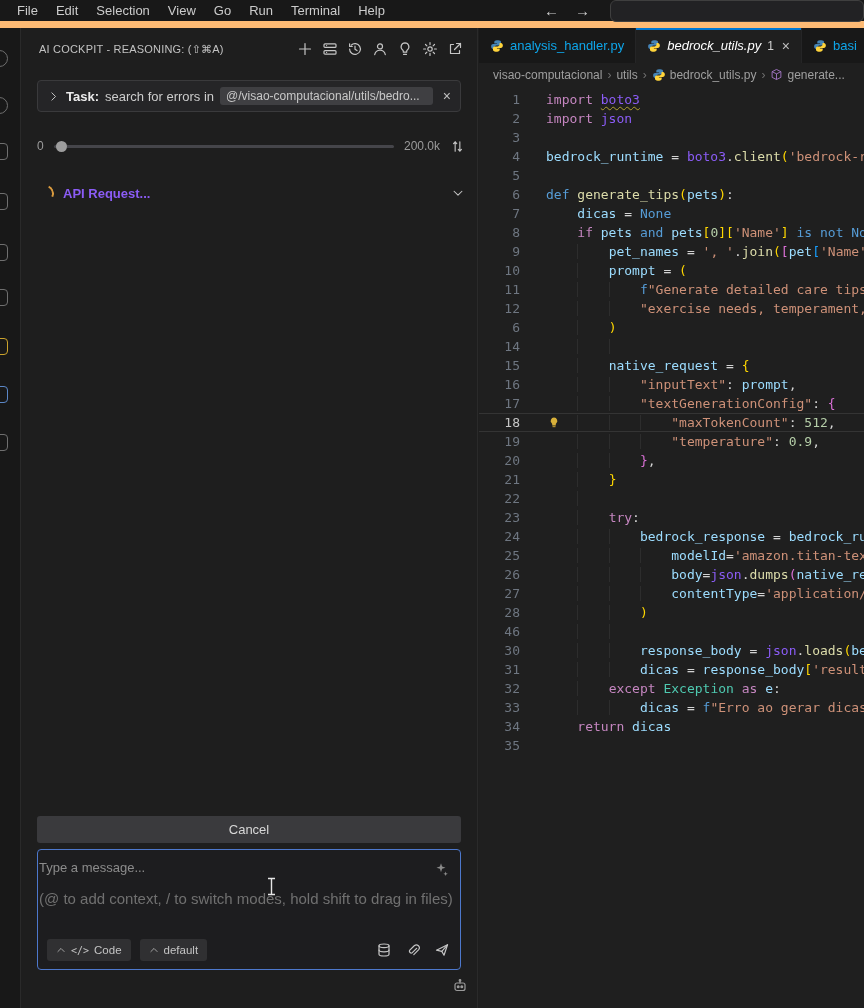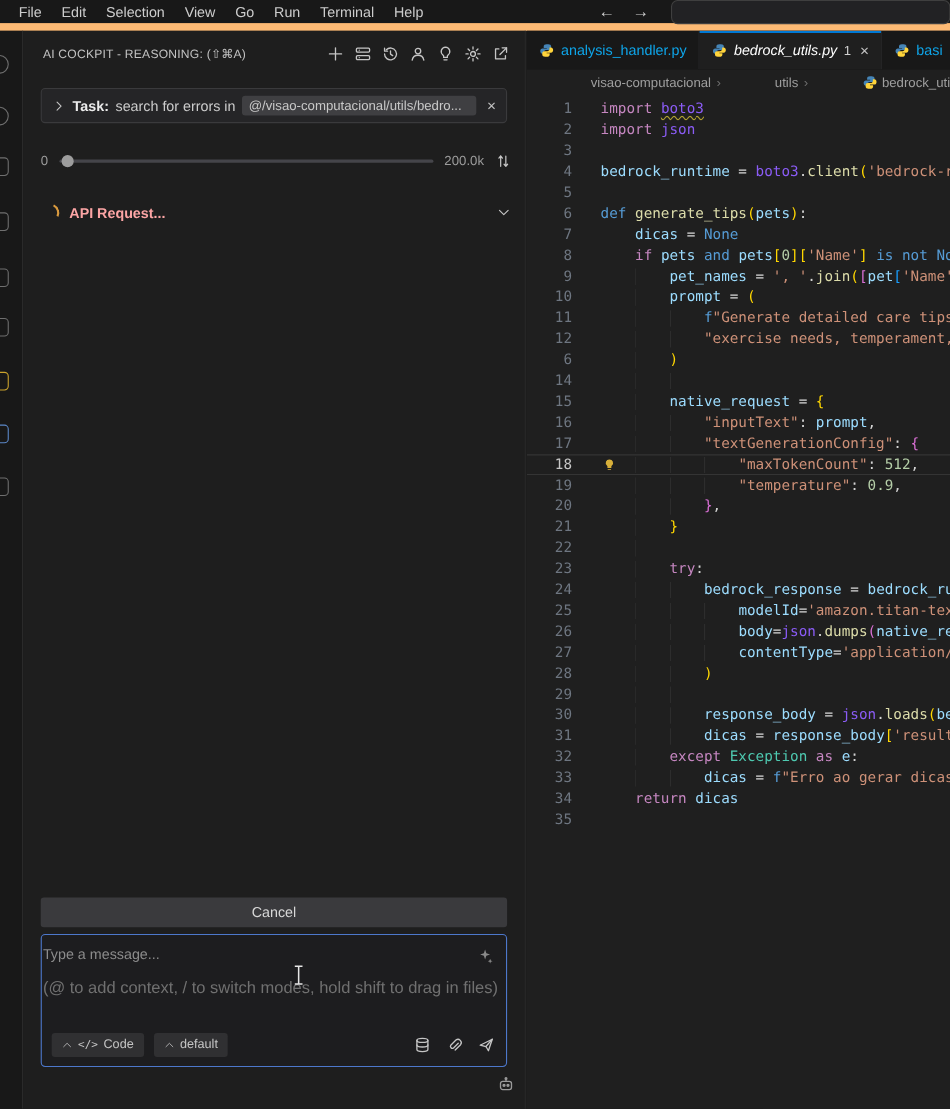--- a/index.html
+++ b/index.html
@@ -47,21 +47,21 @@
   .task-close{margin-left:4px;color:#c0c0c0;font-size:14px;line-height:1;}
 
   .slider-row{position:absolute;top:108px;left:16px;right:12px;display:flex;align-items:center;gap:10px;height:20px;}
   .slider-lbl{font-size:12px;color:#9b9b9b;}
   .slider-track{flex:1;height:3px;background:#45454a;border-radius:2px;position:relative;}
   .slider-thumb{position:absolute;left:2px;top:-4px;width:11px;height:11px;background:#9d9d9d;border-radius:50%;}
 
   .api-row{position:absolute;top:155px;left:16px;right:12px;display:flex;align-items:center;height:20px;}
   .spinner{width:13px;height:13px;border:2px solid transparent;border-right-color:#d99a3e;
     border-radius:50%;transform:rotate(-20deg);margin-right:9px;flex:none;}
-  .api-label{font-size:13px;font-weight:bold;color:#fca5a5;}
+  .api-label{font-size:13px;font-weight:bold;color:#8b5cf6;}
   .api-chevron{margin-left:auto;}
 
   .cancel-btn{position:absolute;left:16px;right:16px;top:788px;height:27px;background:#3a3a3d;
     border-radius:3px;color:#d8d8d8;font-size:13px;display:flex;align-items:center;justify-content:center;}
 
   .composer{position:absolute;left:16px;right:16px;top:821px;height:121px;
     border:1px solid var(--focus-border,#4d78cc);border-radius:4px;background:#1d1d1f;
     box-sizing:border-box;padding:10px 1px;}
   .composer-ph{font-size:13px;color:#8c8c8c;}
   .composer-hint{margin-top:15px;font-size:15px;color:#707070;white-space:nowrap;}
@@ -78,21 +78,21 @@
   .tabbar{height:35px;background:#181818;display:flex;overflow:hidden;}
   .tab{display:flex;align-items:center;gap:6px;padding:0 11px;font-size:13px;color:#0ea5e9;
     background:#181818;border-right:1px solid #252526;position:relative;white-space:nowrap;}
   .tab.active{background:#1f1f1f;color:#ffffff;}
   .tab.active::before{content:"";position:absolute;top:0;left:0;right:0;height:1.5px;background:var(--accent,#0078d4);}
   .tab.active .tab-label{font-style:italic;}
   .tab-badge{font-size:12px;color:#d0d0d0;}
   .tab-close{font-size:14px;color:#c0c0c0;margin-left:2px;}
   .breadcrumb{height:24px;display:flex;align-items:center;padding-left:14px;font-size:12px;
     color:#9f9f9f;gap:5px;white-space:nowrap;overflow:hidden;}
-  .bc-item{display:flex;align-items:center;gap:4px;margin-left:44px;}
+  .bc-item{display:flex;gap:4px;}
   .bc-sep{color:#6f6f6f;}
 
   .code{position:absolute;top:59px;left:0;right:0;bottom:0;padding-top:3px;
     font-family:"DejaVu Sans Mono","Liberation Mono",monospace;font-size:13px;overflow:hidden;}
   .code-line{height:19px;line-height:19px;white-space:pre;position:relative;}
   .code-line.cur{box-shadow:inset 0 1px 0 #343434,inset 0 -1px 0 #343434;}
   .ln{display:inline-block;width:41px;text-align:right;color:#6e7681;}
   .code-line.cur .ln{color:#c6c6c6;}
   .txt{padding-left:26px;}
   .gl{box-shadow:inset 1px 0 0 #2d2d2d;}
@@ -349,21 +349,21 @@
       <div class="code-line"><span class="ln">19</span><span class="txt"><span class="">    </span><span class="gl">    </span><span class="gl">    </span><span class="gl">    </span><span class="tk-str">"temperature"</span><span class="tk-pun">: </span><span class="tk-num">0.9</span><span class="tk-pun">,</span></span></div>
       <div class="code-line"><span class="ln">20</span><span class="txt"><span class="">    </span><span class="gl">    </span><span class="gl">    </span><span class="tk-b2">}</span><span class="tk-pun">,</span></span></div>
       <div class="code-line"><span class="ln">21</span><span class="txt"><span class="">    </span><span class="gl">    </span><span class="tk-b1">}</span></span></div>
       <div class="code-line"><span class="ln">22</span><span class="txt"><span class="">    </span><span class="gl">    </span></span></div>
       <div class="code-line"><span class="ln">23</span><span class="txt"><span class="">    </span><span class="gl">    </span><span class="tk-kw">try</span><span class="tk-pun">:</span></span></div>
       <div class="code-line"><span class="ln">24</span><span class="txt"><span class="">    </span><span class="gl">    </span><span class="gl">    </span><span class="tk-var">bedrock_response</span><span class="tk-pun"> = </span><span class="tk-var">bedrock_ru</span></span></div>
       <div class="code-line"><span class="ln">25</span><span class="txt"><span class="">    </span><span class="gl">    </span><span class="gl">    </span><span class="gl">    </span><span class="tk-var">modelId</span><span class="tk-pun">=</span><span class="tk-str">'amazon.titan-tex</span></span></div>
       <div class="code-line"><span class="ln">26</span><span class="txt"><span class="">    </span><span class="gl">    </span><span class="gl">    </span><span class="gl">    </span><span class="tk-var">body</span><span class="tk-pun">=</span><span class="tk-mod">json</span><span class="tk-pun">.</span><span class="tk-fn">dumps</span><span class="tk-b2">(</span><span class="tk-var">native_re</span></span></div>
       <div class="code-line"><span class="ln">27</span><span class="txt"><span class="">    </span><span class="gl">    </span><span class="gl">    </span><span class="gl">    </span><span class="tk-var">contentType</span><span class="tk-pun">=</span><span class="tk-str">'application/j</span></span></div>
       <div class="code-line"><span class="ln">28</span><span class="txt"><span class="">    </span><span class="gl">    </span><span class="gl">    </span><span class="tk-b1">)</span></span></div>
-      <div class="code-line"><span class="ln">29</span><span class="txt"><span class="">    </span><span class="gl">    </span><span class="gl">    </span></span></div>
+      <div class="code-line"><span class="ln">46</span><span class="txt"><span class="">    </span><span class="gl">    </span><span class="gl">    </span></span></div>
       <div class="code-line"><span class="ln">30</span><span class="txt"><span class="">    </span><span class="gl">    </span><span class="gl">    </span><span class="tk-var">response_body</span><span class="tk-pun"> = </span><span class="tk-mod">json</span><span class="tk-pun">.</span><span class="tk-fn">loads</span><span class="tk-b1">(</span><span class="tk-var">be</span></span></div>
       <div class="code-line"><span class="ln">31</span><span class="txt"><span class="">    </span><span class="gl">    </span><span class="gl">    </span><span class="tk-var">dicas</span><span class="tk-pun"> = </span><span class="tk-var">response_body</span><span class="tk-b1">[</span><span class="tk-str">'result</span></span></div>
       <div class="code-line"><span class="ln">32</span><span class="txt"><span class="">    </span><span class="gl">    </span><span class="tk-kw">except </span><span class="tk-cls">Exception</span><span class="tk-kw"> as </span><span class="tk-var">e</span><span class="tk-pun">:</span></span></div>
       <div class="code-line"><span class="ln">33</span><span class="txt"><span class="">    </span><span class="gl">    </span><span class="gl">    </span><span class="tk-var">dicas</span><span class="tk-pun"> = </span><span class="tk-kw2">f</span><span class="tk-str">"Erro ao gerar dicas</span></span></div>
       <div class="code-line"><span class="ln">34</span><span class="txt"><span class="">    </span><span class="tk-kw">return </span><span class="tk-var">dicas</span></span></div>
       <div class="code-line"><span class="ln">35</span><span class="txt"></span></div>
     </div>
 </div>
 
 <svg class="mouse-cursor" width="11" height="19" viewBox="0 0 11 19">

